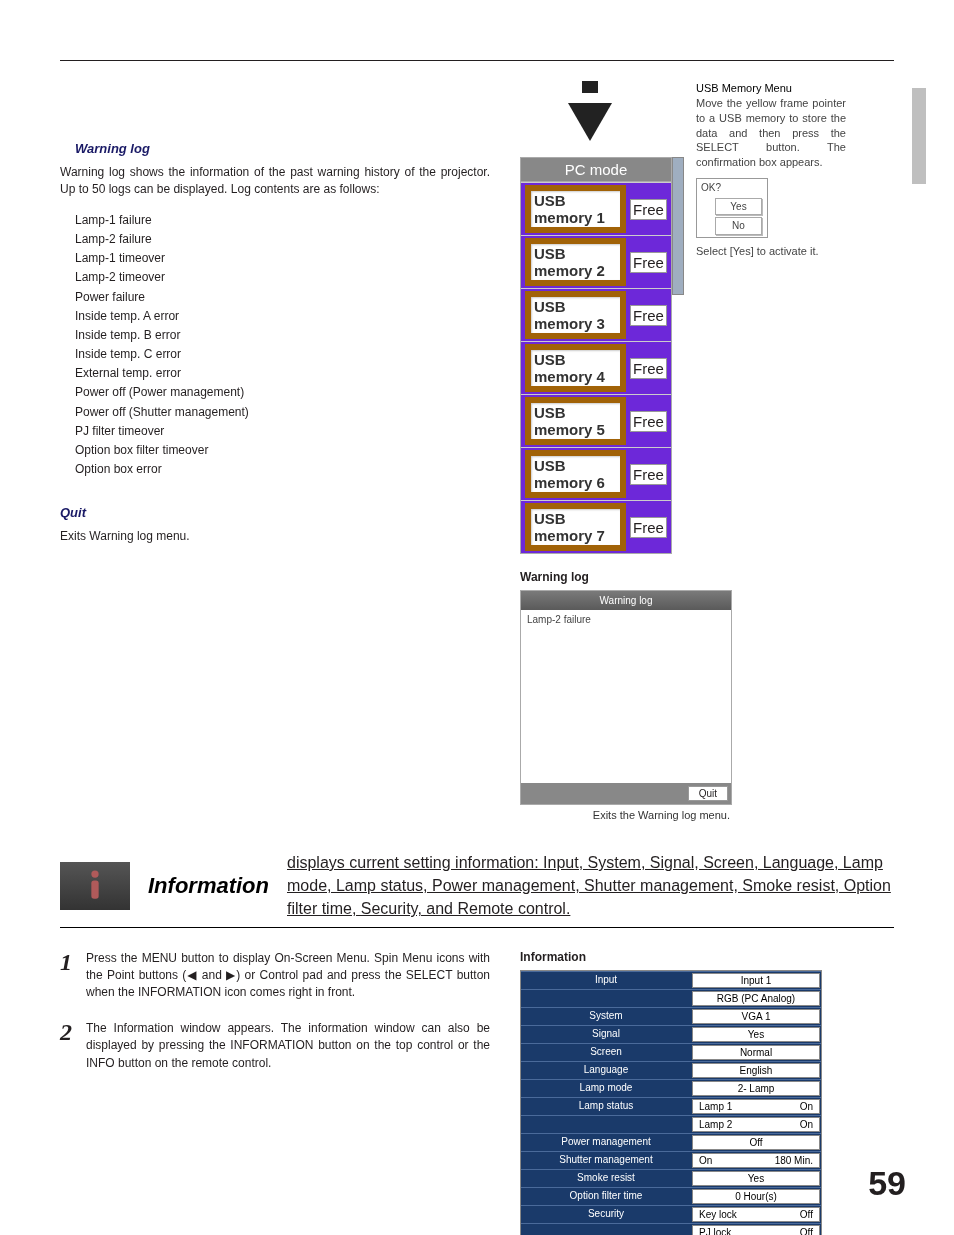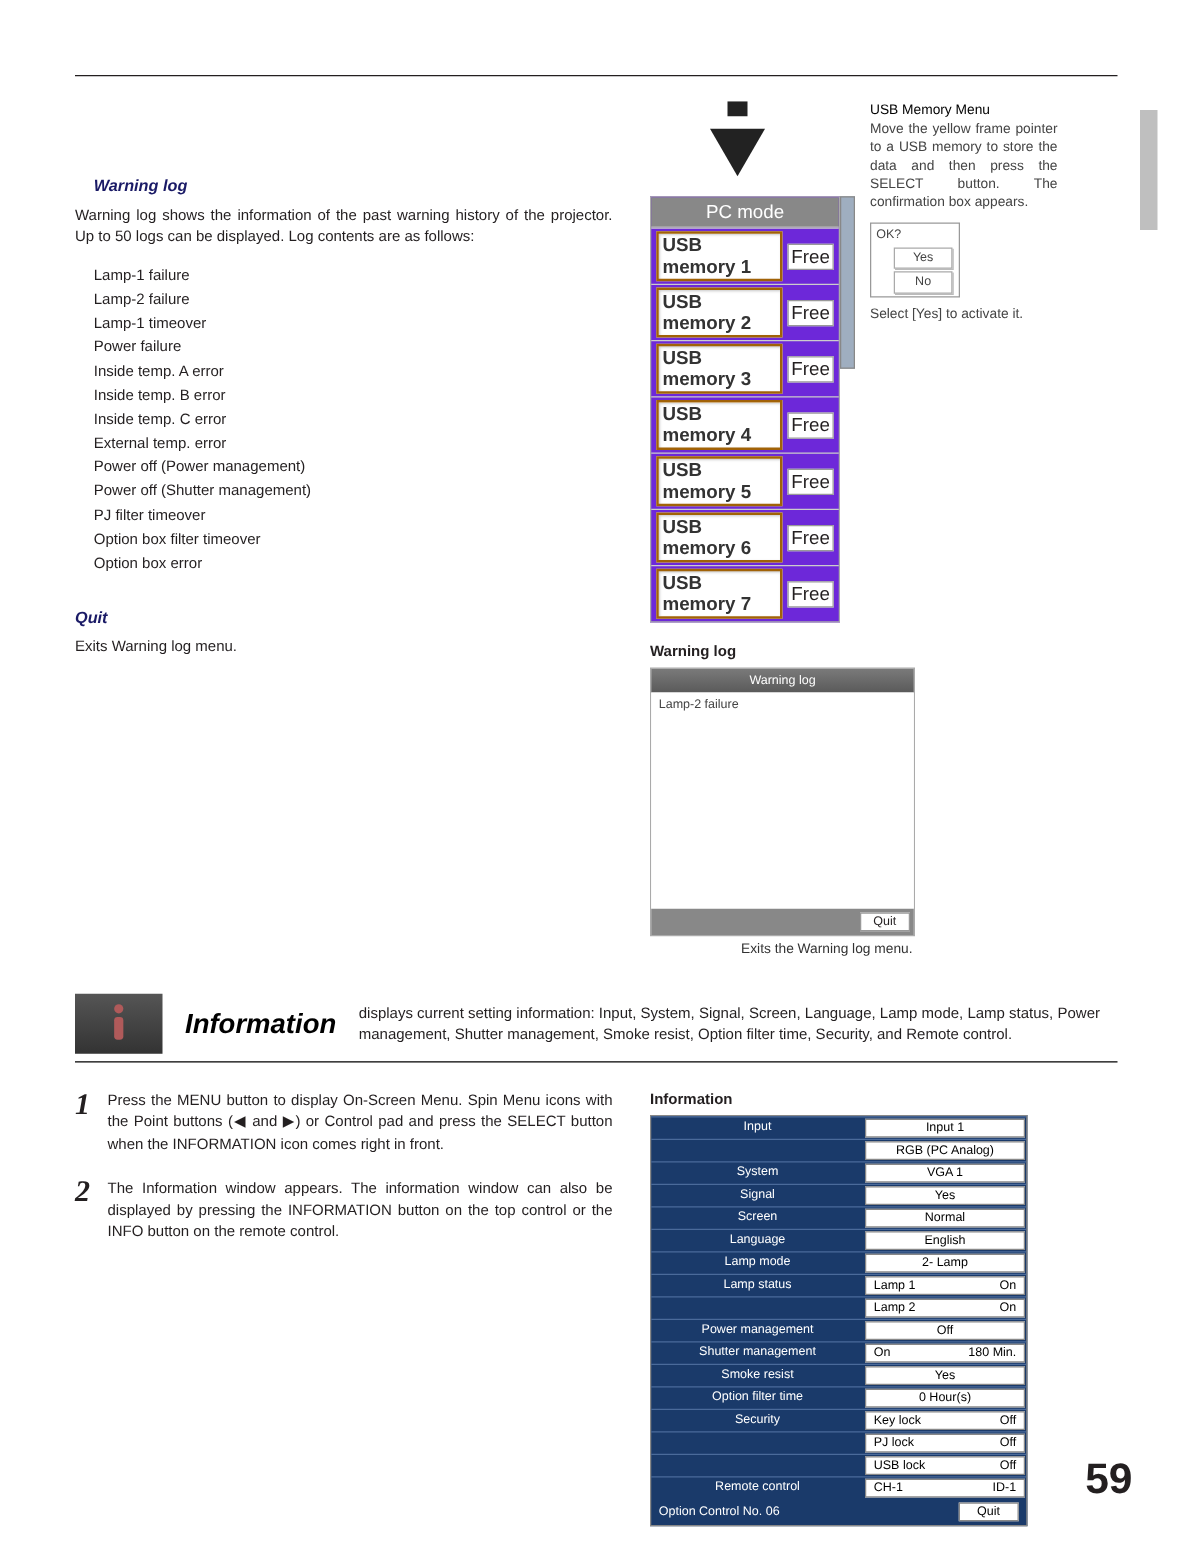--- a/index.html
+++ b/index.html
@@ -66,21 +66,21 @@
     display:flex;
     align-items:center;
     gap:4px;
     padding:2px 4px;
     border-top:1px solid #ccc;
   }
   .usb-slot{
     flex:1;
     padding:1px 3px;
     background:#fff;
-    border:2px solid #a16207;
+    border:6px solid #a16207;
     box-shadow:inset 1px 1px 2px #ccc;
     font-weight:bold;
     color:#333;
   }
   .usb-status{
     width:35px;
     text-align:center;
     padding:1px 0;
     background:#fff;
     border:1px solid #999;
@@ -156,22 +156,23 @@
     display:flex;align-items:center;justify-content:center;
   }
   .info-icon svg{width:22px;height:34px;}
   .info-title{
     font-weight:bold;
     font-style:italic;
     font-size:22px;
     color:#000;
   }
   .info-desc{
-    font-size:12px;
+    font-size:16px;
     line-height:1.45;
+    text-decoration:underline;
   }
   .info-rule{
     border:none;border-top:1px solid #000;margin:6px 0 22px 0;
   }
   .numbered-step{
     display:flex;gap:14px;margin-bottom:18px;
   }
   .numbered-step .num{
     font-family:"Times New Roman",serif;
     font-style:italic;font-weight:bold;font-size:24px;
@@ -232,20 +233,21 @@
 
   <div class="two-col">
 
     <div class="left-col">
       <div class="section-heading" style="margin-left:15px">Warning log</div>
       <div class="body-text" style="text-align:justify">Warning log shows the information of the past warning history of the projector.  Up to 50 logs can be displayed. Log contents are as follows:</div>
       <div class="log-list">
         <div>Lamp-1 failure</div>
         <div>Lamp-2 failure</div>
         <div>Lamp-1 timeover</div>
+        <div>Lamp-2 timeover</div>
         <div>Power failure</div>
         <div>Inside temp. A error</div>
         <div>Inside temp. B error</div>
         <div>Inside temp. C error</div>
         <div>External temp. error</div>
         <div>Power off (Power management)</div>
         <div>Power off (Shutter management)</div>
         <div>PJ filter timeover</div>
         <div>Option box filter timeover</div>
         <div>Option box error</div>

